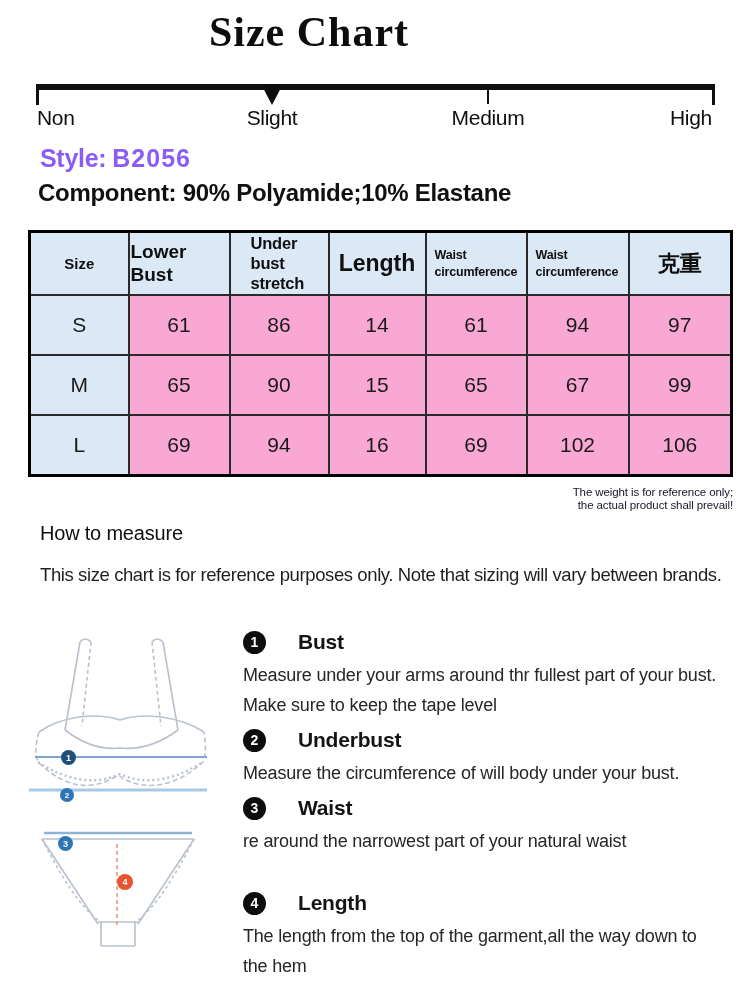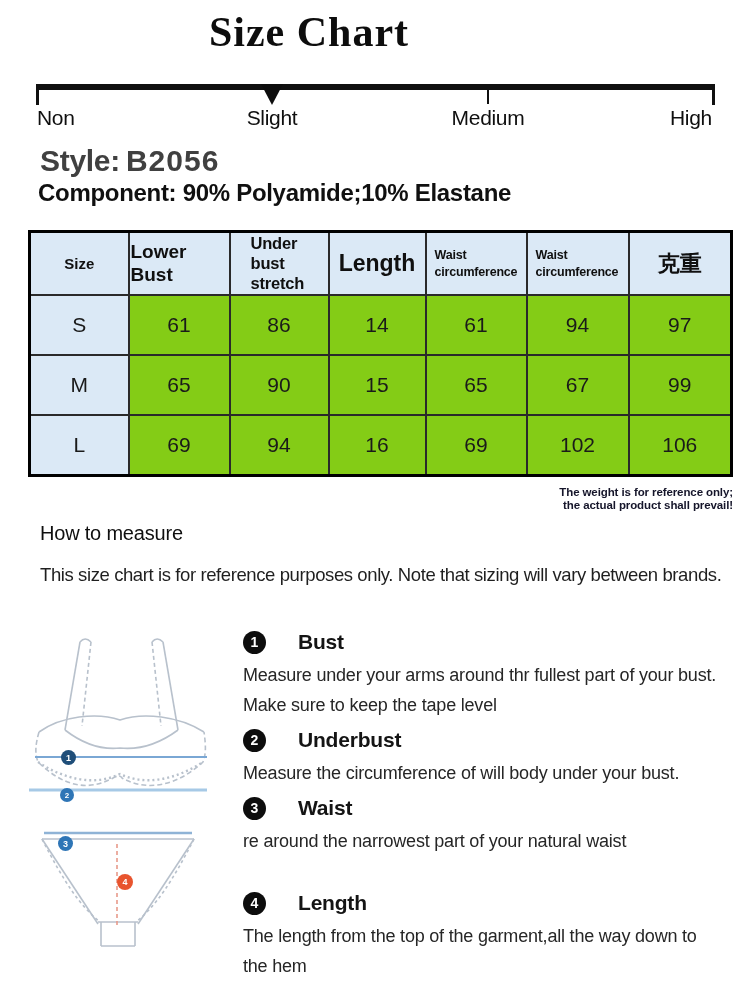--- a/index.html
+++ b/index.html
@@ -21,42 +21,42 @@
   .pointer{left:261px;top:84px;width:0;height:0;
            border-left:11px solid transparent;border-right:11px solid transparent;
            border-top:21px solid #0d0d0d;}
   .scale-label{top:106px;font-size:21px;font-weight:500;color:#0f0f0f;letter-spacing:-0.3px;}
   .lbl-non{left:37px;}
   .lbl-slight{left:272px;transform:translateX(-50%);}
   .lbl-medium{left:488px;transform:translateX(-50%);}
   .lbl-high{right:38px;}
 
   
-  .style-line{left:40px;top:144px;font-size:30px;font-weight:600;letter-spacing:-0.3px;color:#404040;}
+  .style-line{left:40px;top:144px;font-size:25px;font-weight:600;letter-spacing:-0.3px;color:#8b5cf6;}
   .style-value{margin-left:6px;letter-spacing:1px;font-weight:600;}
   .component-line{left:38px;top:179px;font-size:24px;font-weight:600;letter-spacing:-0.3px;color:#101010;}
 
   
   .size-table-wrap{left:28px;top:230px;}
   table.size-table{border-collapse:collapse;table-layout:fixed;width:705px;
                    border:3px solid #000000;}
   table.size-table th, table.size-table td{border:2px solid #2a2a2a;overflow:hidden;}
   table.size-table th{background:#dbe9f6;font-weight:700;color:#101010;}
   table.size-table tr{height:60px;}
   .th-size{font-size:15px;text-align:center;}
   .th-lowerbust{font-size:19px;text-align:left;line-height:1.2;}
   .th-underbust{font-size:16.5px;text-align:left;padding-left:20px;line-height:1.2;letter-spacing:-0.2px;}
   .th-length{font-size:23px;text-align:center;}
   .th-waist{font-size:12.5px;text-align:left;padding-left:8px;line-height:1.3;letter-spacing:-0.2px;}
   .th-weight{font-size:22px;text-align:center;}
   td.size-cell{background:#dbe9f6;text-align:center;font-size:21px;color:#1a1a1a;}
-  td.val-cell{background:#84cc16;text-align:center;font-size:21px;color:#1a1a1a;}
-
-  
-  .table-note{right:17px;top:486px;text-align:right;font-size:11.5px;font-weight:700;
+  td.val-cell{background:#f9a8d4;text-align:center;font-size:21px;color:#1a1a1a;}
+
+  
+  .table-note{right:17px;top:486px;text-align:right;font-size:11.5px;font-weight:400;
               line-height:13px;color:#15152a;letter-spacing:-0.1px;}
 
   
   .htm-heading{left:40px;top:522px;font-size:20px;font-weight:500;color:#0f0f0f;letter-spacing:-0.2px;}
   .htm-intro{left:40px;top:564px;width:690px;font-size:18.5px;font-weight:400;
              color:#1f1f1f;letter-spacing:-0.4px;}
 
   
   .bra-svg{left:25px;top:628px;}
   .panty-svg{left:28px;top:826px;}

